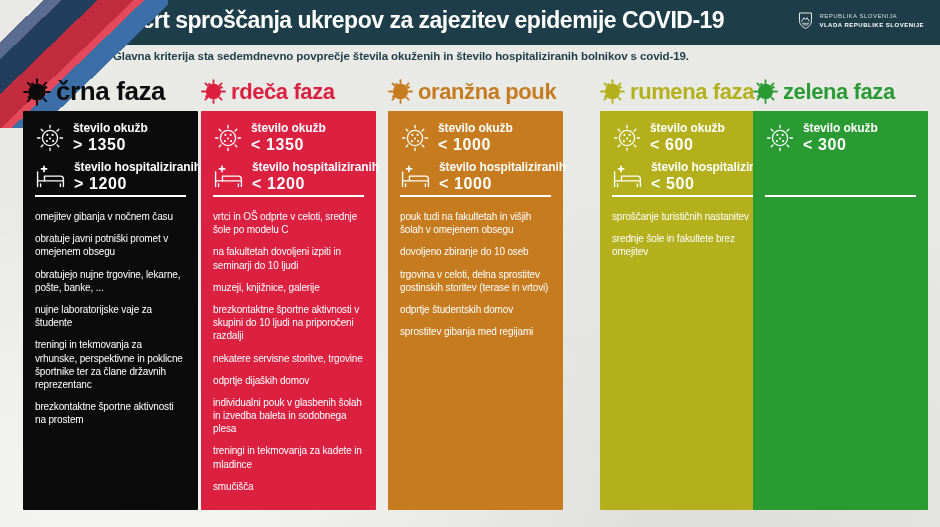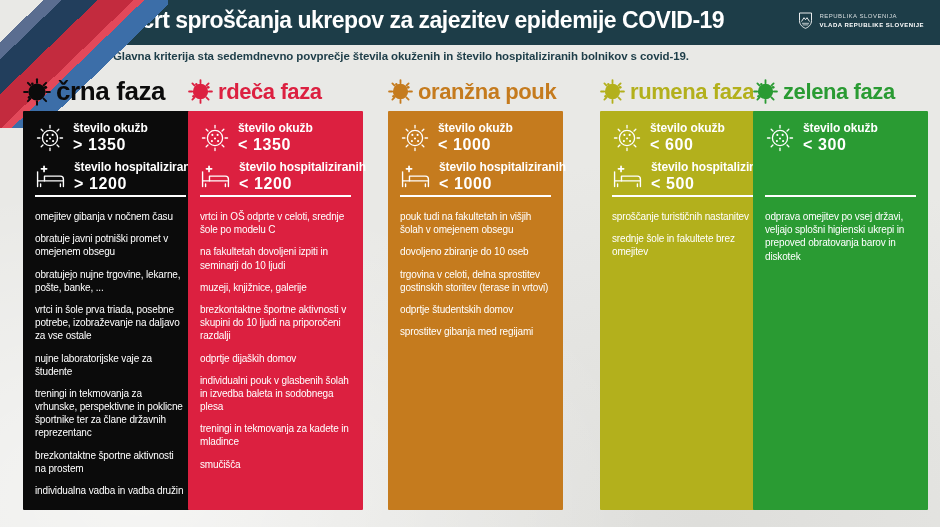--- a/index.html
+++ b/index.html
@@ -161,30 +161,28 @@
             <div class="crit-label">število hospitaliziranih</div>
             <div class="crit-value">&gt; 1200</div>
           </div>
         </div>
       </div>
       <div class="sep"></div>
       <div class="items">
           <div class="item">omejitev gibanja v nočnem času</div>
           <div class="item">obratuje javni potniški promet v omejenem obsegu</div>
           <div class="item">obratujejo nujne trgovine, lekarne, pošte, banke, ...</div>
-          <div class="item">vrtci in šole prva triada, posebne potrebe, izobraževanje na daljavo za vse ostale</div>
           <div class="item">nujne laboratorijske vaje za študente</div>
           <div class="item">treningi in tekmovanja za vrhunske, perspektivne in poklicne športnike ter za člane državnih reprezentanc</div>
           <div class="item">brezkontaktne športne aktivnosti na prostem</div>
-          <div class="item">individualna vadba in vadba družin</div>
-        </div>
-    </div>
-  </div>
-
-  <div class="col" style="left:188px">
+        </div>
+    </div>
+  </div>
+
+  <div class="col" style="left:201px">
     <div class="phase-head" style="color: rgb(220, 32, 64);">
       <svg viewBox="0 0 36 36">
           <use href="#ic-virus-fill"></use>
         </svg>
       <span class="phase-name">rdeča faza</span>
     </div>
     <div class="card" style="background-color: rgb(220, 32, 64);">
       <div class="crit">
         <div class="crit-row">
           <svg class="v-ic" viewBox="0 0 34 34">
@@ -204,20 +202,21 @@
             <div class="crit-value">&lt; 1200</div>
           </div>
         </div>
       </div>
       <div class="sep"></div>
       <div class="items">
           <div class="item">vrtci in OŠ odprte v celoti, srednje šole po modelu C</div>
           <div class="item">na fakultetah dovoljeni izpiti in seminarji do 10 ljudi</div>
           <div class="item">muzeji, knjižnice, galerije</div>
           <div class="item">brezkontaktne športne aktivnosti v skupini do 10 ljudi na priporočeni razdalji</div>
+          <div class="item">nekatere servisne storitve, trgovine</div>
           <div class="item">odprtje dijaških domov</div>
           <div class="item">individualni pouk v glasbenih šolah in izvedba baleta in sodobnega plesa</div>
           <div class="item">treningi in tekmovanja za kadete in mladince</div>
           <div class="item">smučišča</div>
         </div>
     </div>
   </div>
 
   <div class="col" style="left:388px">
     <div class="phase-head" style="color: rgb(197, 123, 30);">
@@ -307,19 +306,16 @@
           <svg class="v-ic" viewBox="0 0 34 34">
               <use href="#ic-virus-line"></use>
             </svg>
           <div>
             <div class="crit-label">število okužb</div>
             <div class="crit-value">&lt; 300</div>
           </div>
         </div>
       </div>
       <div class="sep"></div>
-      <div class="items">
-          <div class="item">odprava omejitev po vsej državi, veljajo splošni higienski ukrepi in prepoved obratovanja barov in diskotek</div>
-        </div>
     </div>
   </div>
 
 </div>
 
 </body></html>

